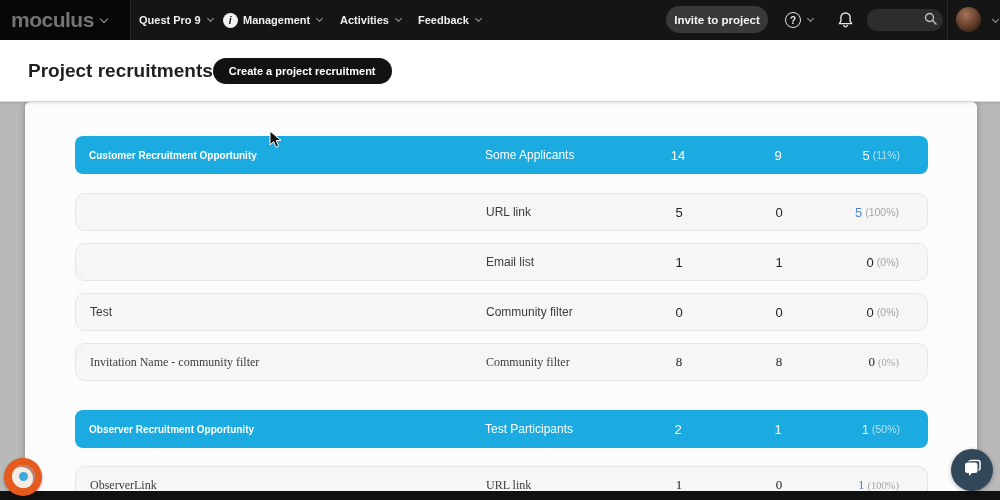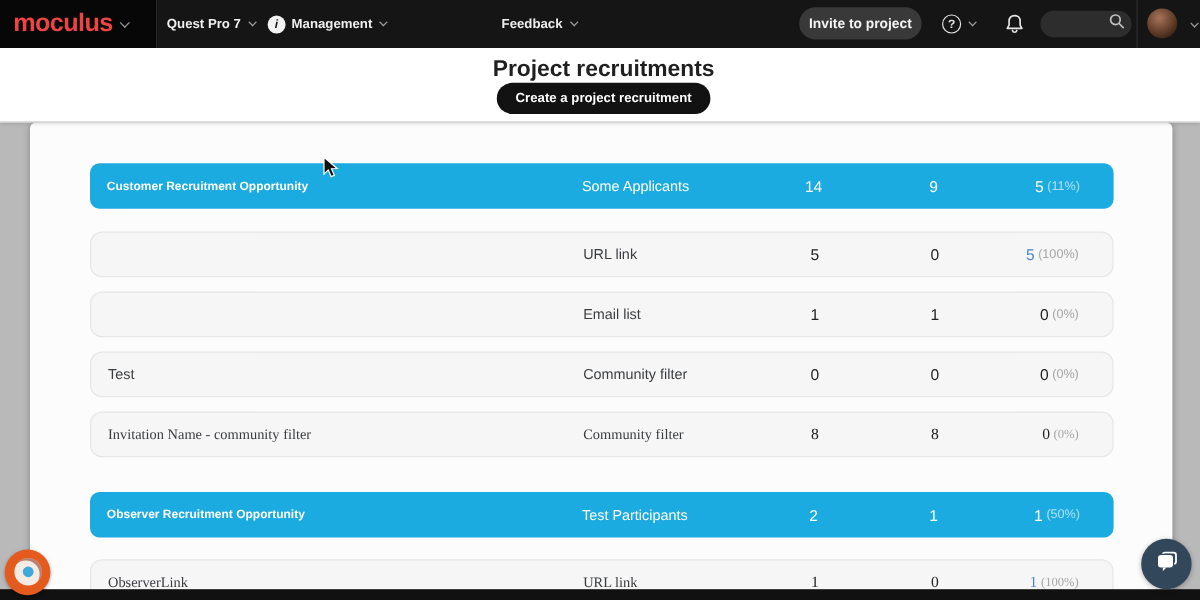--- a/index.html
+++ b/index.html
@@ -3,37 +3,37 @@
 <meta charset="utf-8">
 <style>
   * { margin:0; padding:0; box-sizing:border-box; }
   html,body { width:1000px; height:500px; overflow:hidden; }
   body { font-family:"Liberation Sans", sans-serif; }
   .viewport { position:relative; width:1000px; height:500px; background:#b9b9b9; overflow:hidden; }
 
   
   .topnav { position:absolute; left:0; top:0; width:1000px; height:40px; background:#151515; z-index:10; }
   .logo-block { position:absolute; left:0; top:0; width:131px; height:40px; background:#070707; border-right:1px solid #262626; display:flex; align-items:center; padding-left:11px; }
-  .logo { color:#ef4444; font-size:21px; font-weight:700; letter-spacing:-0.5px; }
+  .logo { color:#737373; font-size:21px; font-weight:700; letter-spacing:-0.5px; }
   .chev { width:6px; height:6px; border-right:1.5px solid #9a9a9a; border-bottom:1.5px solid #9a9a9a; transform:rotate(45deg); display:inline-block; margin-left:7px; margin-bottom:3px; }
   .chev.small { width:5px; height:5px; }
   .nav-item { position:absolute; top:0; height:40px; display:flex; align-items:center; color:#efefef; font-size:11px; font-weight:700; cursor:pointer; }
   .info-circle { width:15px; height:15px; border-radius:50%; background:#f2f2f2; color:#111; font-size:10px; font-weight:700; font-style:italic; display:flex; align-items:center; justify-content:center; margin-left:10px; }
   .invite-btn { position:absolute; left:666px; top:6px; width:102px; height:27px; border-radius:14px; background:#393939; color:#f5f5f5; font-size:11.5px; font-weight:700; display:flex; align-items:center; justify-content:center; border:none; cursor:pointer; }
   .help-group { position:absolute; left:785px; top:0; height:40px; display:flex; align-items:center; }
   .q-circle { width:16px; height:16px; border-radius:50%; border:1.3px solid #e4e4e4; color:#e4e4e4; font-size:10px; font-weight:700; display:flex; align-items:center; justify-content:center; }
   .bell { position:absolute; left:837px; top:11px; }
   .search-pill { position:absolute; left:867px; top:9px; width:76px; height:22px; border-radius:11px; background:#2d2d2d; display:flex; align-items:center; justify-content:flex-end; padding-right:6px; }
   .search-pill input { background:transparent; border:none; outline:none; color:#ddd; font-size:11px; width:50px; }
   .nav-divider { position:absolute; left:947px; top:0; width:1px; height:40px; background:#2b2b2b; }
   .avatar { position:absolute; left:956px; top:7px; width:25px; height:25px; border-radius:50%; background:radial-gradient(circle at 40% 32%, #a5745a 0%, #6d4530 45%, #3a2417 80%, #241509 100%); cursor:pointer; }
   .avatar-chev { position:absolute; left:986px; top:17px; }
 
   
-  .page-header { position:absolute; left:0; top:40px; width:1000px; height:62px; background:#ffffff; border-bottom:1px solid #d6d6d6; box-shadow:0 1px 3px rgba(0,0,0,0.12); display:flex; align-items:center; justify-content:center; padding:0 22px 0 28px; z-index:5;flex-direction:column; }
+  .page-header { position:absolute; left:0; top:40px; width:1000px; height:62px; background:#ffffff; border-bottom:1px solid #d6d6d6; box-shadow:0 1px 3px rgba(0,0,0,0.12); display:flex; align-items:center; justify-content:flex-start; padding:0 22px 0 28px; z-index:5; }
   .page-title { font-size:19px; font-weight:700; color:#1f1f1f; }
   .create-btn { height:26px; padding:0 16px; border-radius:13px; background:#121212; color:#fff; font-size:11px; font-weight:700; border:none; display:flex; align-items:center; cursor:pointer; }
 
   
   .sheet { position:absolute; left:25px; top:102px; width:952px; height:398px; background:#fcfcfc; border-radius:5px 5px 0 0; box-shadow:0 0 6px rgba(0,0,0,0.28); z-index:1; }
   .sheet-inner { padding:34px 49px 0 50px; }
 
   .row { position:relative; height:38px; background:#f6f6f7; border:1px solid #e6e6e8; border-radius:10px; margin-bottom:12px; cursor:pointer; }
   .row.blue { background:#1babe1; border:none; border-radius:8px; }
   .row.header-gap { margin-bottom:19px; }
@@ -67,26 +67,30 @@
 <body>
 
 <div class="viewport">
 
   <div class="topnav">
     <div class="logo-block">
       <span class="logo">moculus</span>
       <span class="chev"></span>
     </div>
     <div class="nav-item" style="left:139px;">
-      <span>Quest Pro 7</span>
+      <span>Quest Pro 9</span>
       <span class="chev small"></span>
       <span class="info-circle">i</span>
     </div>
     <div class="nav-item" style="left:243px;">
       <span>Management</span>
+      <span class="chev small"></span>
+    </div>
+    <div class="nav-item" style="left:340px;">
+      <span>Activities</span>
       <span class="chev small"></span>
     </div>
     <div class="nav-item" style="left:418px;">
       <span>Feedback</span>
       <span class="chev small"></span>
     </div>
 
     <button class="invite-btn">Invite to project</button>
 
     <div class="help-group">

